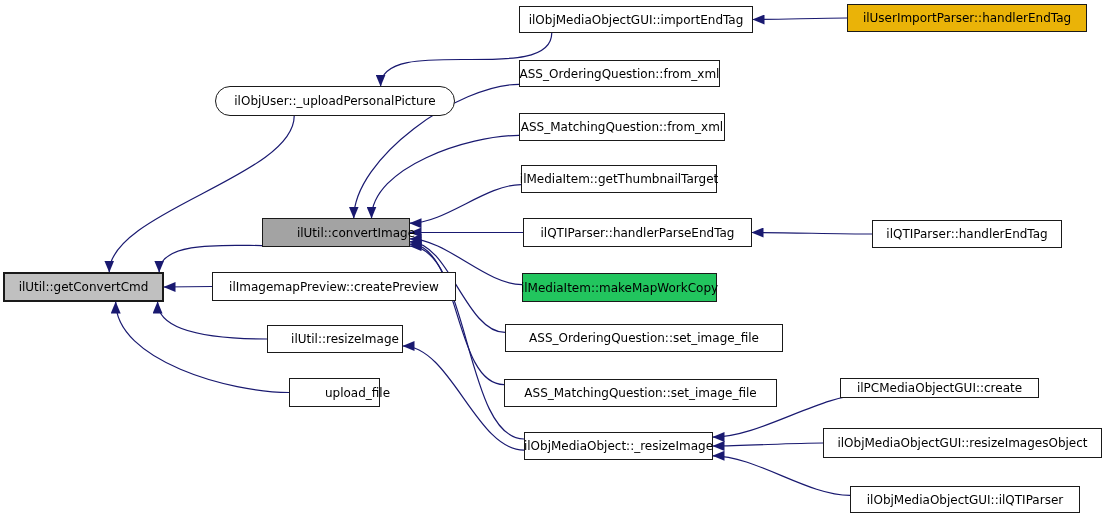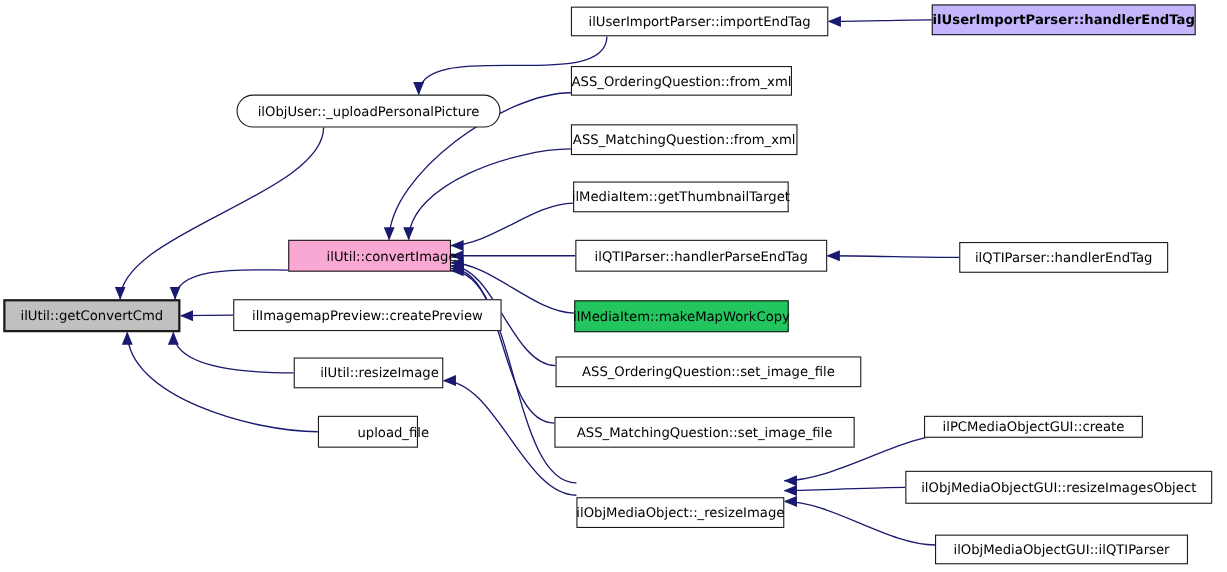--- a/index.html
+++ b/index.html
@@ -75,32 +75,32 @@
         <path d="M524,439 C464,439 470,246.13 410,246.13" class="edge" stroke="#191970" marker-end="url(#arrow)"></path>
         <path d="M524,450.2 C476.09511924657363,450.2 450.90488075342637,346 403,346" class="edge" stroke="#191970" marker-end="url(#arrow)"></path>
         <path d="M868,394.2 C819.756618028998,394.2 761.243381971002,437.04 713,437.04" class="edge" stroke="#191970" marker-end="url(#arrow)"></path>
         <path d="M823,443 C789.9877295539976,443 746.0122704460024,446 713,446" class="edge" stroke="#191970" marker-end="url(#arrow)"></path>
         <path d="M850,495.45 C807.2133078516229,495.45 755.7866921483771,455.8 713,455.8" class="edge" stroke="#191970" marker-end="url(#arrow)"></path>
       </g>
   </svg>
   <div id="node-layer">
       <div class="node highlighted" style="left: 3px; top: 272px; width: 161px; height: 30px; background: rgb(192, 192, 192); border-color: rgb(26, 26, 26);">ilUtil::getConvertCmd</div>
       <div class="node" style="left: 215px; top: 86px; width: 240px; height: 30px; background: rgb(255, 255, 255); border-color: rgb(26, 26, 26); border-radius: 15px;">ilObjUser::_uploadPersonalPicture</div>
-      <div class="node" style="left: 262px; top: 218px; width: 148px; height: 29px; background: #f9a8d4; border-color: rgb(26, 26, 26); padding-left: 40px;">ilUtil::convertImage</div>
+      <div class="node" style="left: 262px; top: 218px; width: 148px; height: 29px; background: #a3a3a3; border-color: rgb(26, 26, 26); padding-left: 40px;">ilUtil::convertImage</div>
       <div class="node" style="left: 212px; top: 272px; width: 244px; height: 29px; background: rgb(255, 255, 255); border-color: rgb(26, 26, 26);">ilImagemapPreview::createPreview</div>
       <div class="node" style="left: 267px; top: 325px; width: 136px; height: 28px; background: rgb(255, 255, 255); border-color: rgb(26, 26, 26); padding-left: 20px;">ilUtil::resizeImage</div>
       <div class="node" style="left: 289px; top: 378px; width: 91px; height: 29px; background: rgb(255, 255, 255); border-color: rgb(26, 26, 26); padding-left: 46px;">upload_file</div>
-      <div class="node" style="left: 519px; top: 6px; width: 234px; height: 27px; background: rgb(255, 255, 255); border-color: rgb(26, 26, 26);">ilUserImportParser::importEndTag</div>
+      <div class="node" style="left: 519px; top: 6px; width: 234px; height: 27px; background: rgb(255, 255, 255); border-color: rgb(26, 26, 26);">ilObjMediaObjectGUI::importEndTag</div>
       <div class="node" style="left: 519px; top: 60px; width: 201px; height: 27px; background: rgb(255, 255, 255); border-color: rgb(26, 26, 26);">ASS_OrderingQuestion::from_xml</div>
       <div class="node" style="left: 519px; top: 113px; width: 206px; height: 28px; background: rgb(255, 255, 255); border-color: rgb(26, 26, 26);">ASS_MatchingQuestion::from_xml</div>
       <div class="node" style="left: 521px; top: 165px; width: 196px; height: 28px; background: rgb(255, 255, 255); border-color: rgb(26, 26, 26);">ilMediaItem::getThumbnailTarget</div>
       <div class="node" style="left: 523px; top: 218px; width: 229px; height: 29px; background: rgb(255, 255, 255); border-color: rgb(26, 26, 26);">ilQTIParser::handlerParseEndTag</div>
       <div class="node" style="left: 522px; top: 273px; width: 195px; height: 29px; background: #22c55e; border-color: rgb(26, 26, 26);">ilMediaItem::makeMapWorkCopy</div>
       <div class="node" style="left: 505px; top: 324px; width: 278px; height: 28px; background: rgb(255, 255, 255); border-color: rgb(26, 26, 26);">ASS_OrderingQuestion::set_image_file</div>
       <div class="node" style="left: 504px; top: 379px; width: 273px; height: 28px; background: rgb(255, 255, 255); border-color: rgb(26, 26, 26);">ASS_MatchingQuestion::set_image_file</div>
-      <div class="node" style="left: 524px; top: 432px; width: 189px; height: 28px; background: rgb(255, 255, 255); border-color: rgb(26, 26, 26); margin-top: 20px;">ilObjMediaObject::_resizeImage</div>
-      <div class="node" style="left: 847px; top: 4px; width: 240px; height: 28px; background: #c4b5fd; border-color: rgb(26, 26, 26); font-weight: bold;">ilUserImportParser::handlerEndTag</div>
+      <div class="node" style="left: 524px; top: 432px; width: 189px; height: 28px; background: rgb(255, 255, 255); border-color: rgb(26, 26, 26);">ilObjMediaObject::_resizeImage</div>
+      <div class="node" style="left: 847px; top: 4px; width: 240px; height: 28px; background: #eab308; border-color: rgb(26, 26, 26);">ilUserImportParser::handlerEndTag</div>
       <div class="node" style="left: 872px; top: 220px; width: 190px; height: 28px; background: rgb(255, 255, 255); border-color: rgb(26, 26, 26);">ilQTIParser::handlerEndTag</div>
       <div class="node" style="left: 840px; top: 378px; width: 199px; height: 20px; background: rgb(255, 255, 255); border-color: rgb(26, 26, 26);">ilPCMediaObjectGUI::create</div>
       <div class="node" style="left: 823px; top: 428px; width: 279px; height: 30px; background: rgb(255, 255, 255); border-color: rgb(26, 26, 26);">ilObjMediaObjectGUI::resizeImagesObject</div>
       <div class="node" style="left: 850px; top: 486px; width: 230px; height: 27px; background: rgb(255, 255, 255); border-color: rgb(26, 26, 26);">ilObjMediaObjectGUI::ilQTIParser</div>
     </div>
 </div>
 
 </body></html>

